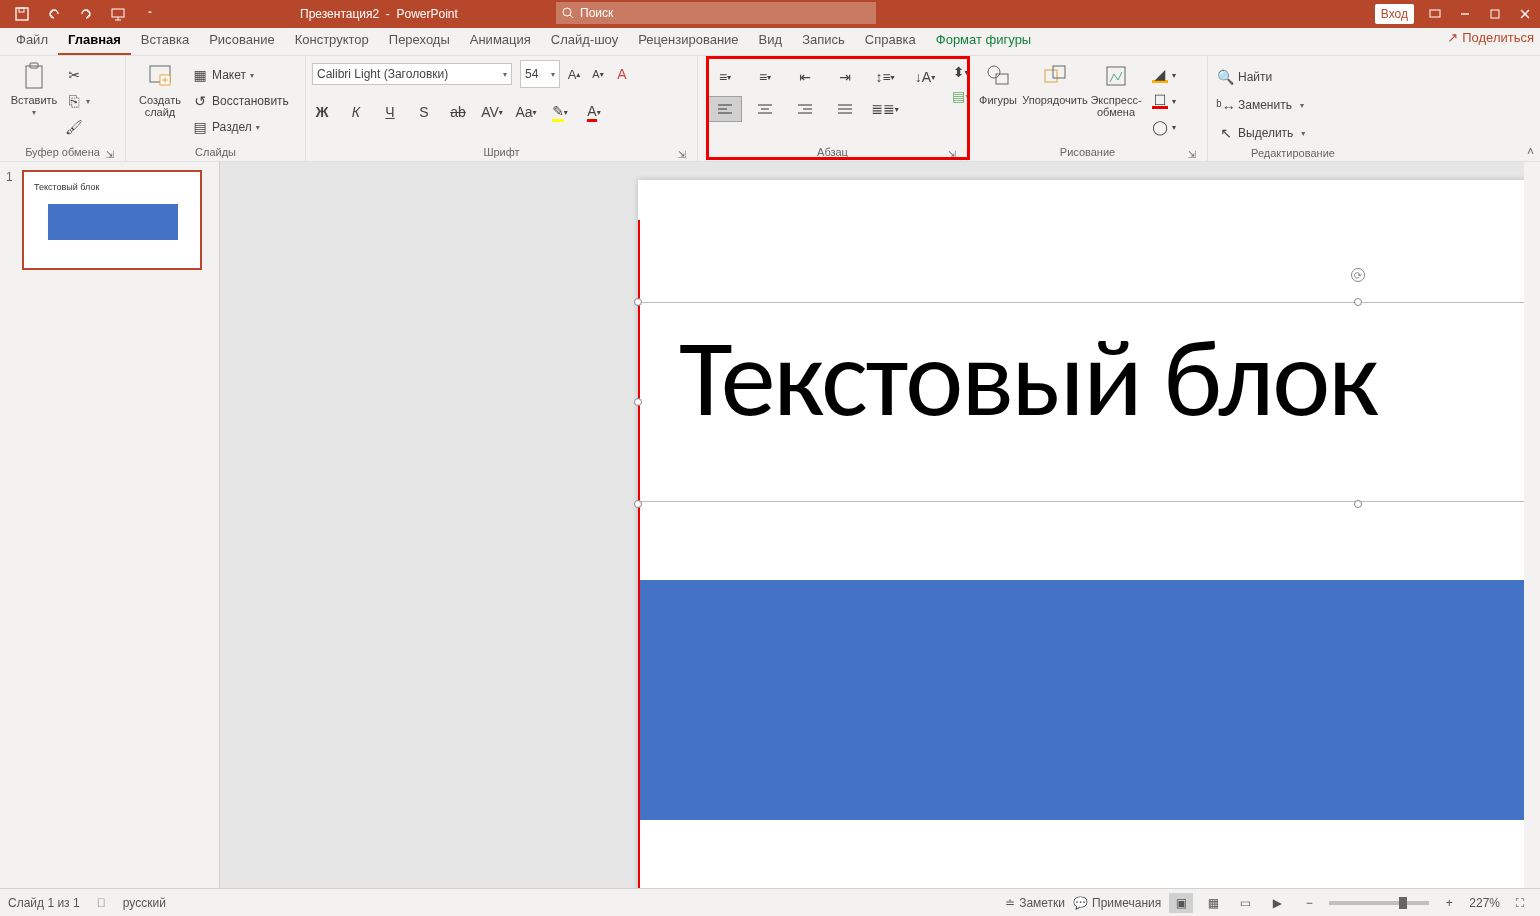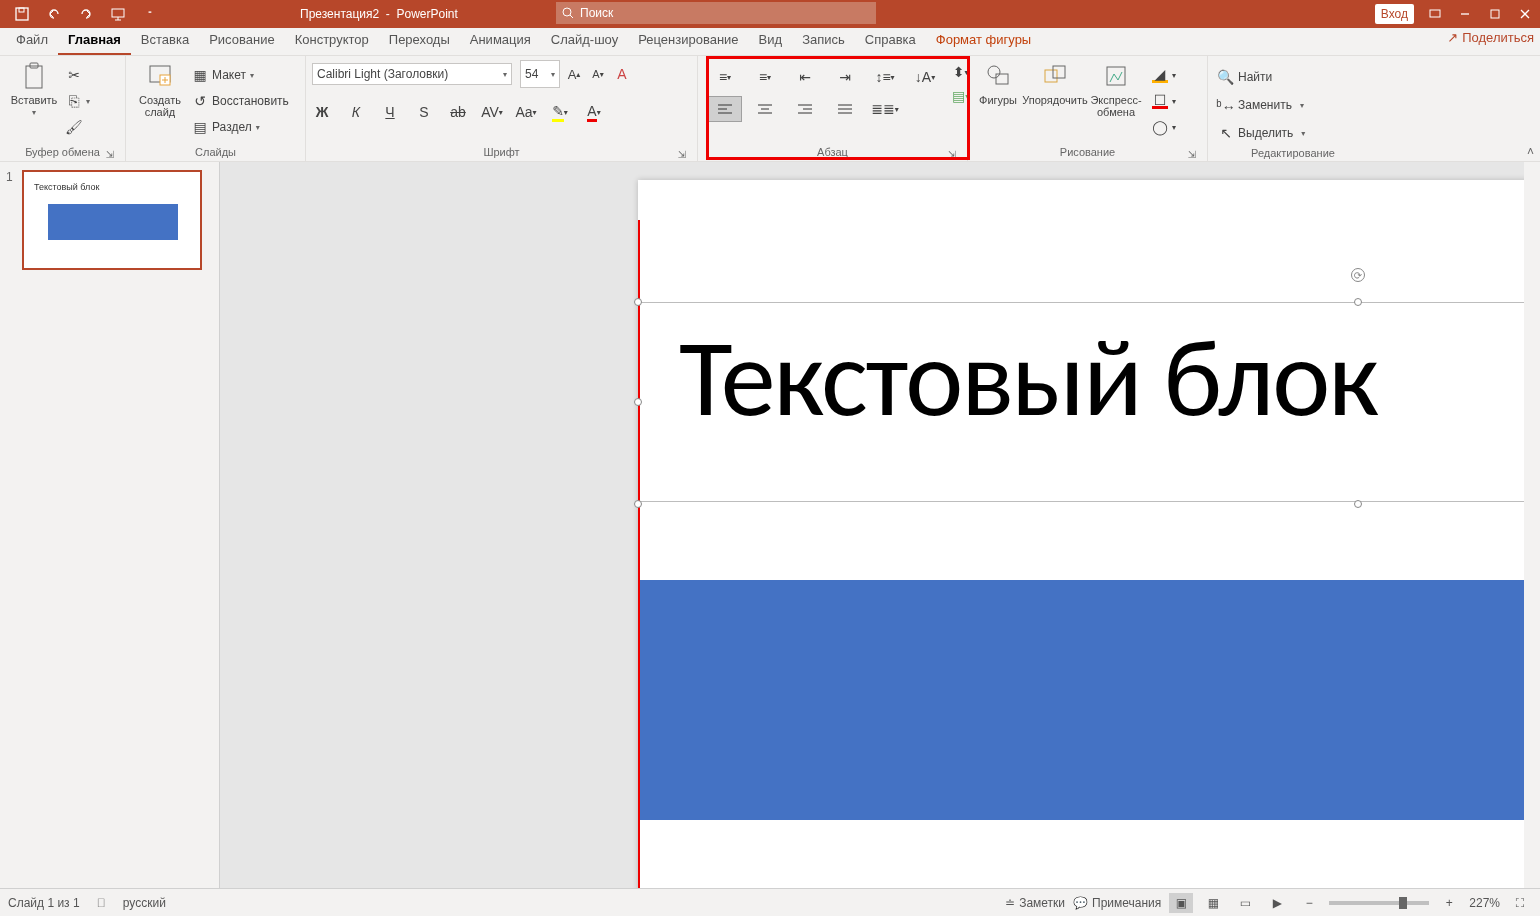--- a/index.html
+++ b/index.html
@@ -12,21 +12,21 @@
 .title-text { position: absolute; left: 300px; top: 0; height: 28px; display: flex; align-items: center; font-size: 12px; white-space: pre; }
 .search-box { position: absolute; left: 556px; top: 2px; width: 320px; height: 22px; background: #c87a63; display: flex; align-items: center; padding: 0 6px; color: #fff; font-size: 12px; }
 .win-controls { position: absolute; right: 0; top: 0; display: flex; }
 .win-btn { width: 30px; height: 28px; display: flex; align-items: center; justify-content: center; cursor: pointer; }
 .login-btn { height: 20px; background: #fff; color: #b7472a; padding: 8px 6px; display: flex; align-items: center; margin: 4px 6px; border-radius: 2px; font-size: 12px; }
 
 
 .tabs { height: 28px; background: #f3f2f1; border-bottom: 1px solid #e1dfdd; display: flex; align-items: flex-start; padding-left: 6px; position: relative; }
 .tab { padding: 4px 10px 6px; font-size: 13px; color: #555; cursor: pointer; }
 .tab.active { color: #000; border-bottom: 2px solid #b7472a; font-weight: 600; }
-.tab.context { color: #c2410c; }
+.tab.context { color: #15803d; }
 .share-btn { position: absolute; right: 6px; top: 2px; color: #b7472a; font-size: 13px; display: flex; align-items: center; gap: 4px; cursor: pointer; }
 
 
 .ribbon { height: 106px; background: #f3f2f1; border-bottom: 1px solid #e1dfdd; display: flex; position: relative; }
 .ribbon-group { border-right: 1px solid #e1dfdd; display: flex; flex-direction: column; padding: 4px 6px 0; position: relative; }
 .group-body { flex: 1; display: flex; align-items: flex-start; }
 .group-label { height: 18px; font-size: 11px; color: #666; text-align: center; display: flex; align-items: center; justify-content: center; position: relative; }
 .dlg-launch { position: absolute; right: 4px; bottom: 2px; width: 10px; height: 10px; font-size: 10px; color: #666; }
 .big-btn { display: flex; flex-direction: column; align-items: center; justify-content: flex-start; width: 56px; height: 78px; cursor: pointer; gap: 2px; }
 .big-btn .bicon { width: 32px; height: 32px; display: flex; align-items: center; justify-content: center; font-size: 20px; }

